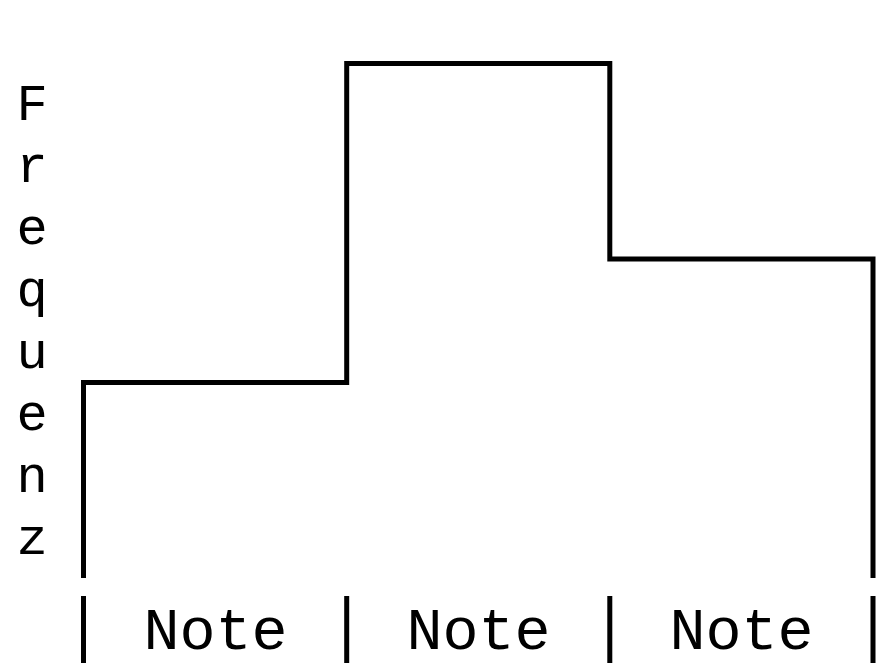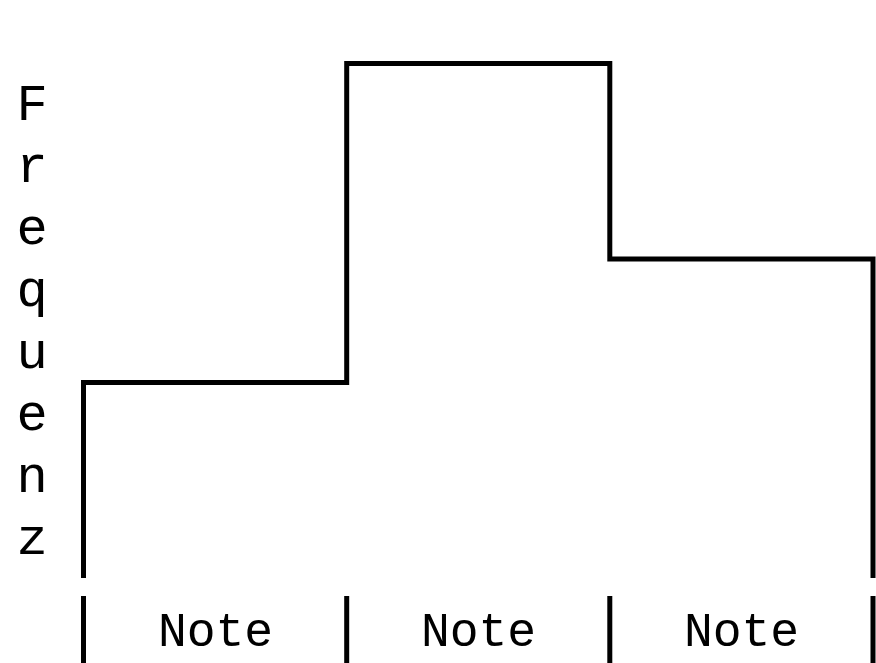--- a/index.html
+++ b/index.html
@@ -41,21 +41,21 @@
     left: 84px;
     top: 603px;
     width: 789px;
     height: 60px;
     display: flex;
     flex-direction: row;
   }
   .x-labels .cell {
     flex: 1 1 0;
     text-align: center;
-    font-size: 48px;
+    font-size: 60px;
     line-height: 60px;
     white-space: pre;
     user-select: none;
   }
 </style>
 </head>
 <body>
 
 <div class="figure">
 

